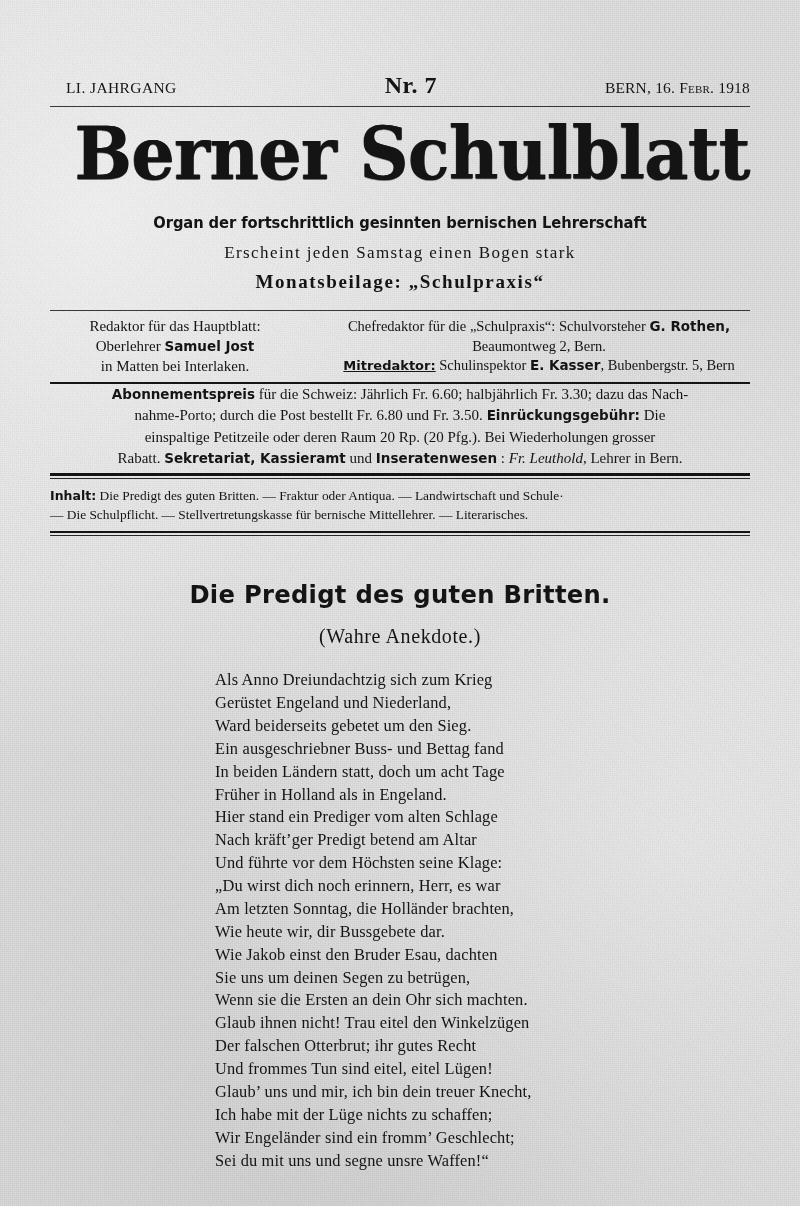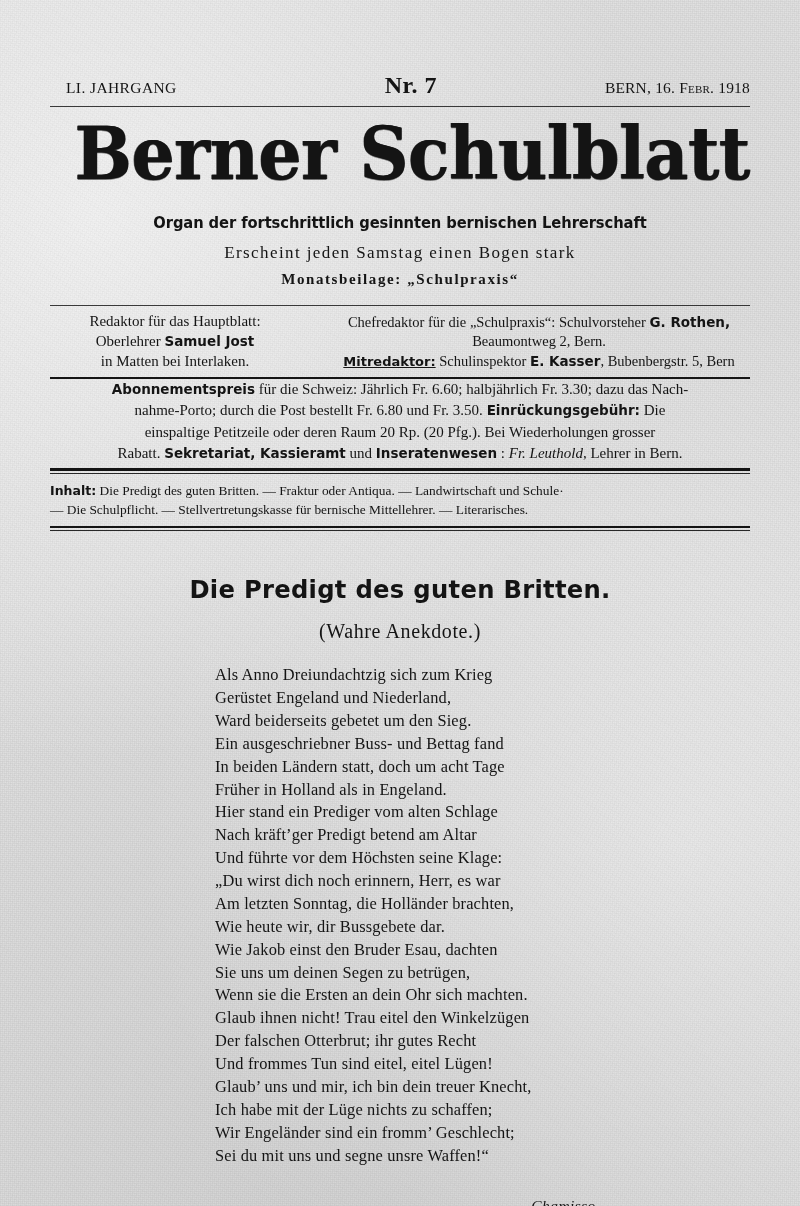--- a/index.html
+++ b/index.html
@@ -106,31 +106,31 @@
     font-weight: bold;
     letter-spacing: -0.1px;
     transform: scaleX(0.95);
   }
   .sub2 {
     font-size: 17px;
     letter-spacing: 1.4px;
     margin-top: 11px;
   }
   .sub3 {
-    font-size: 15px;
+    font-size: 19px;
     font-weight: bold;
     letter-spacing: 1.6px;
     margin-top: 8px;
   }
 
   
   .edbox-wrap { margin-top: 17px; }
   .edbox {
     display: flex;
-    align-items: center;
+    align-items: flex-start;
     padding: 6px 0 5px 0;
   }
   .ed-left {
     width: 250px;
     text-align: center;
     font-size: 15px;
     line-height: 1.33;
   }
   .ed-div {
     width: 4px;

